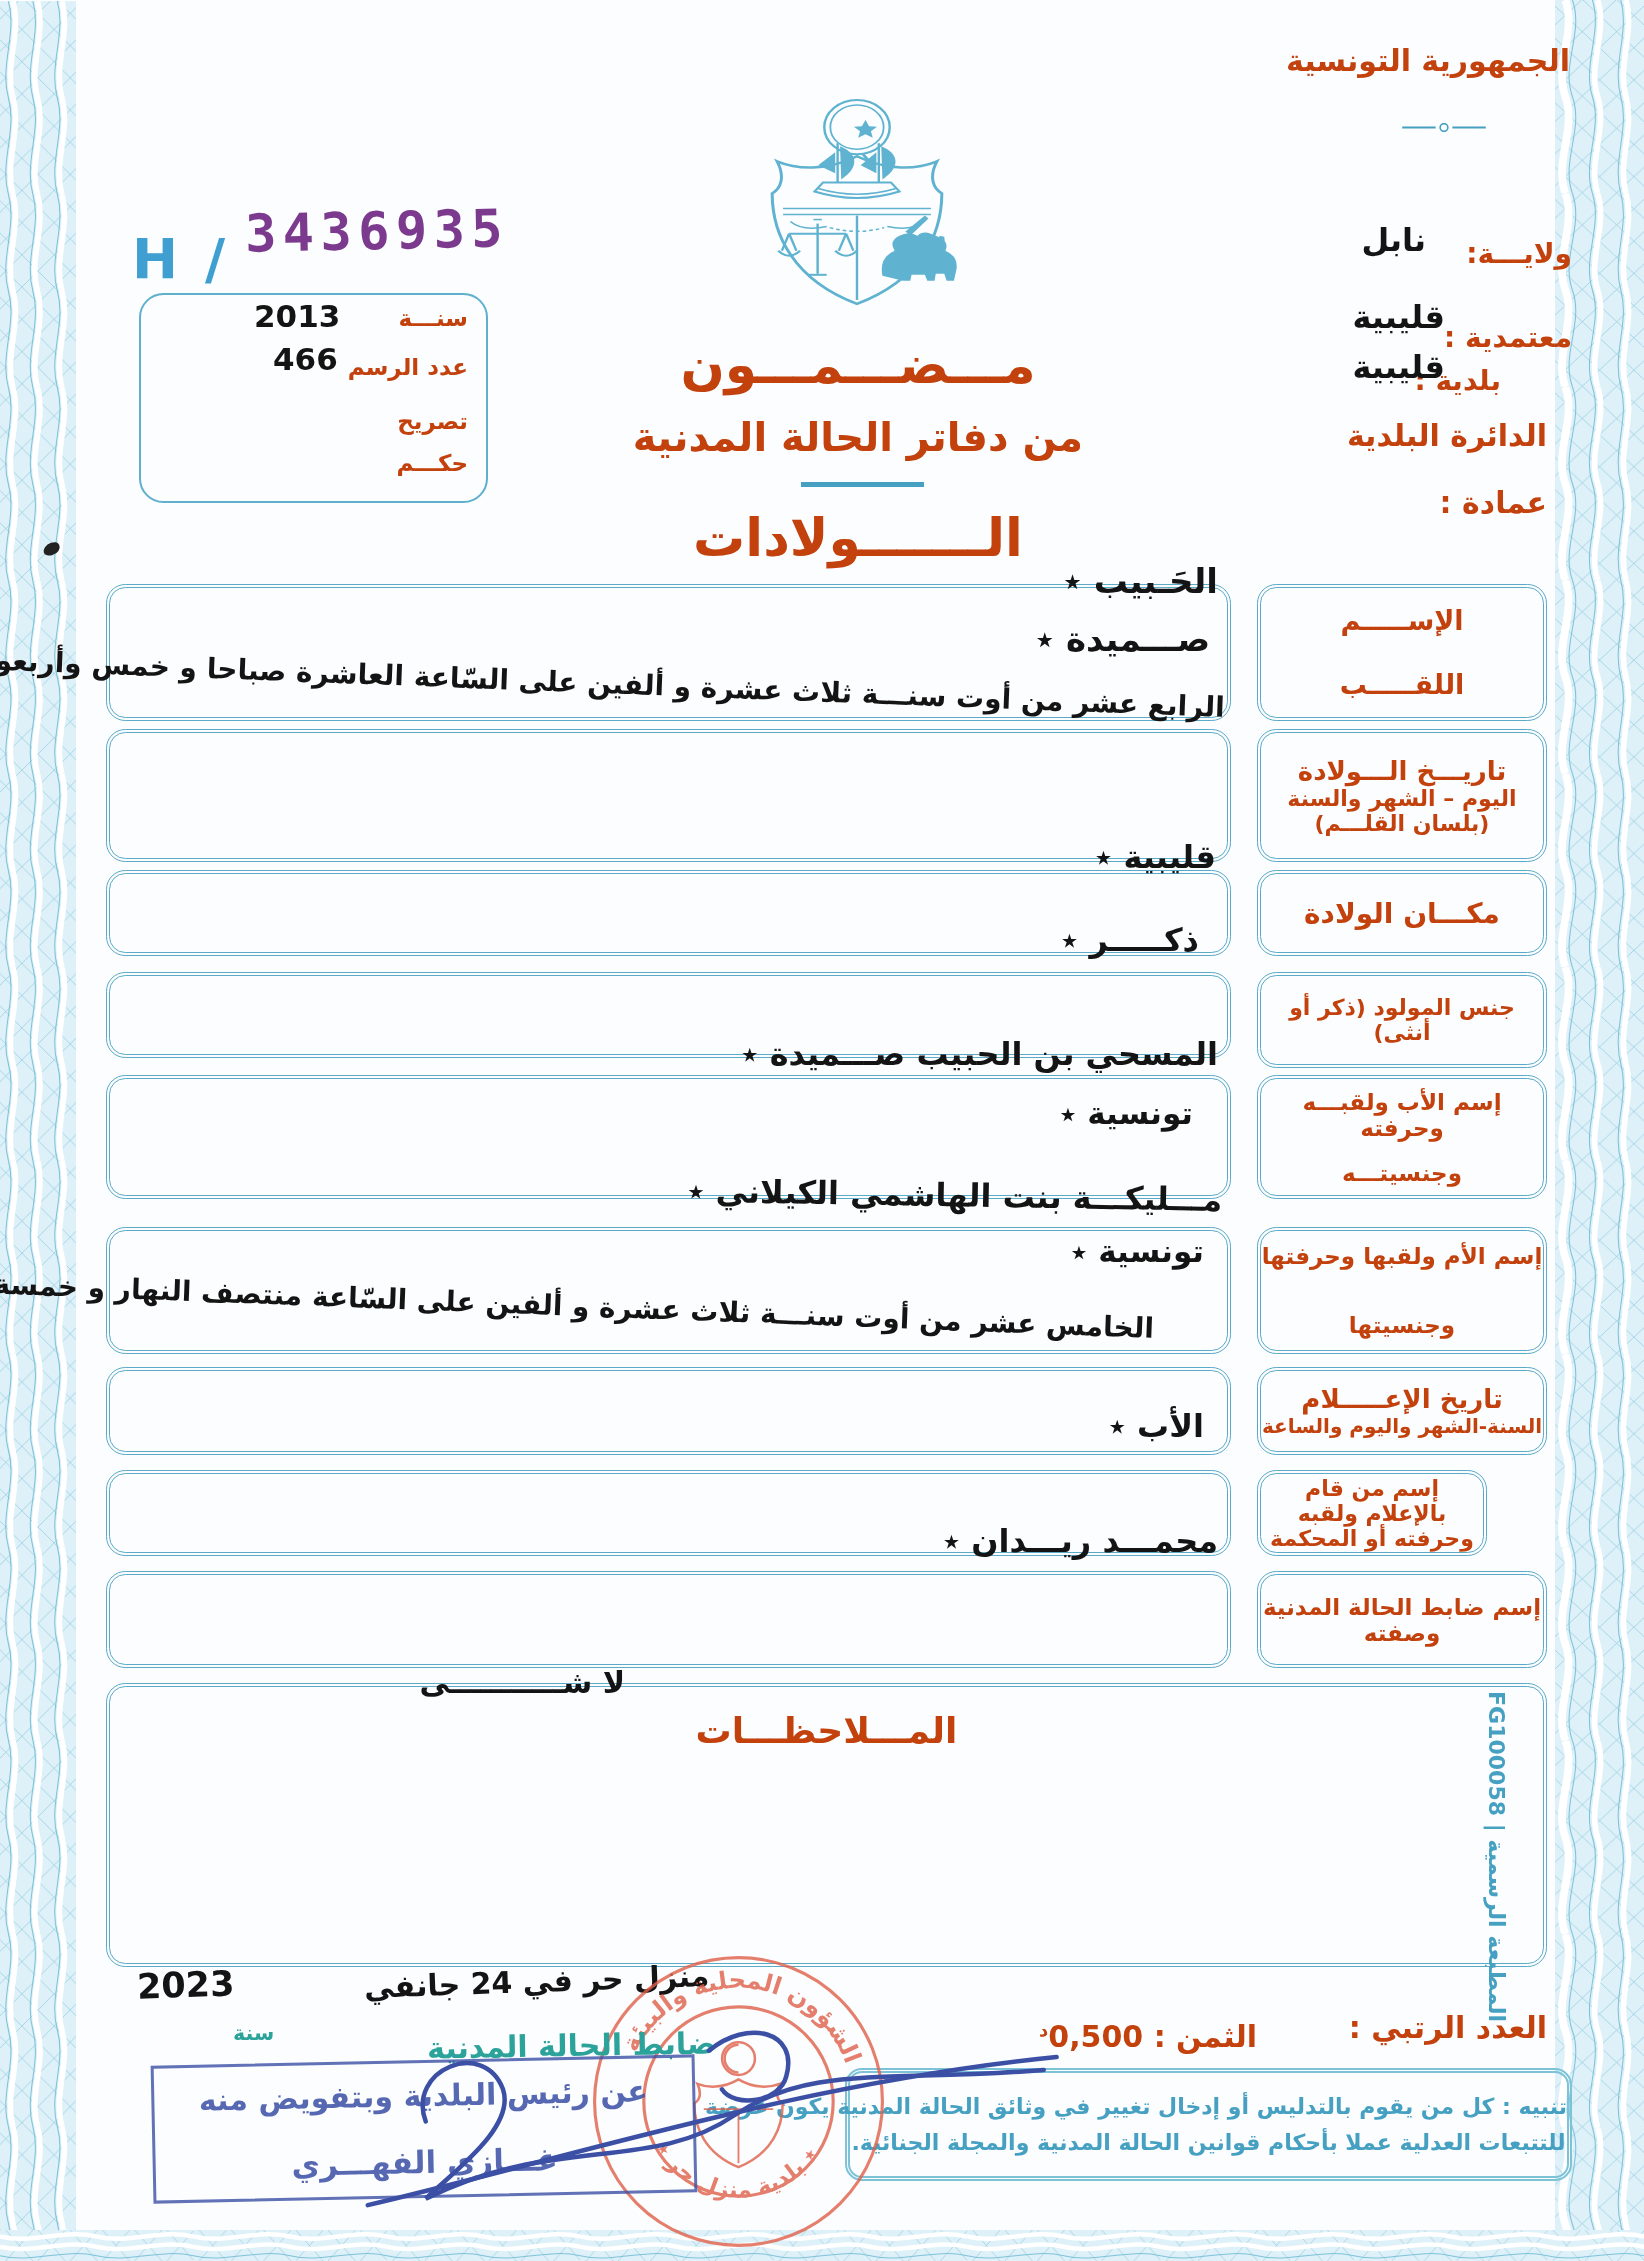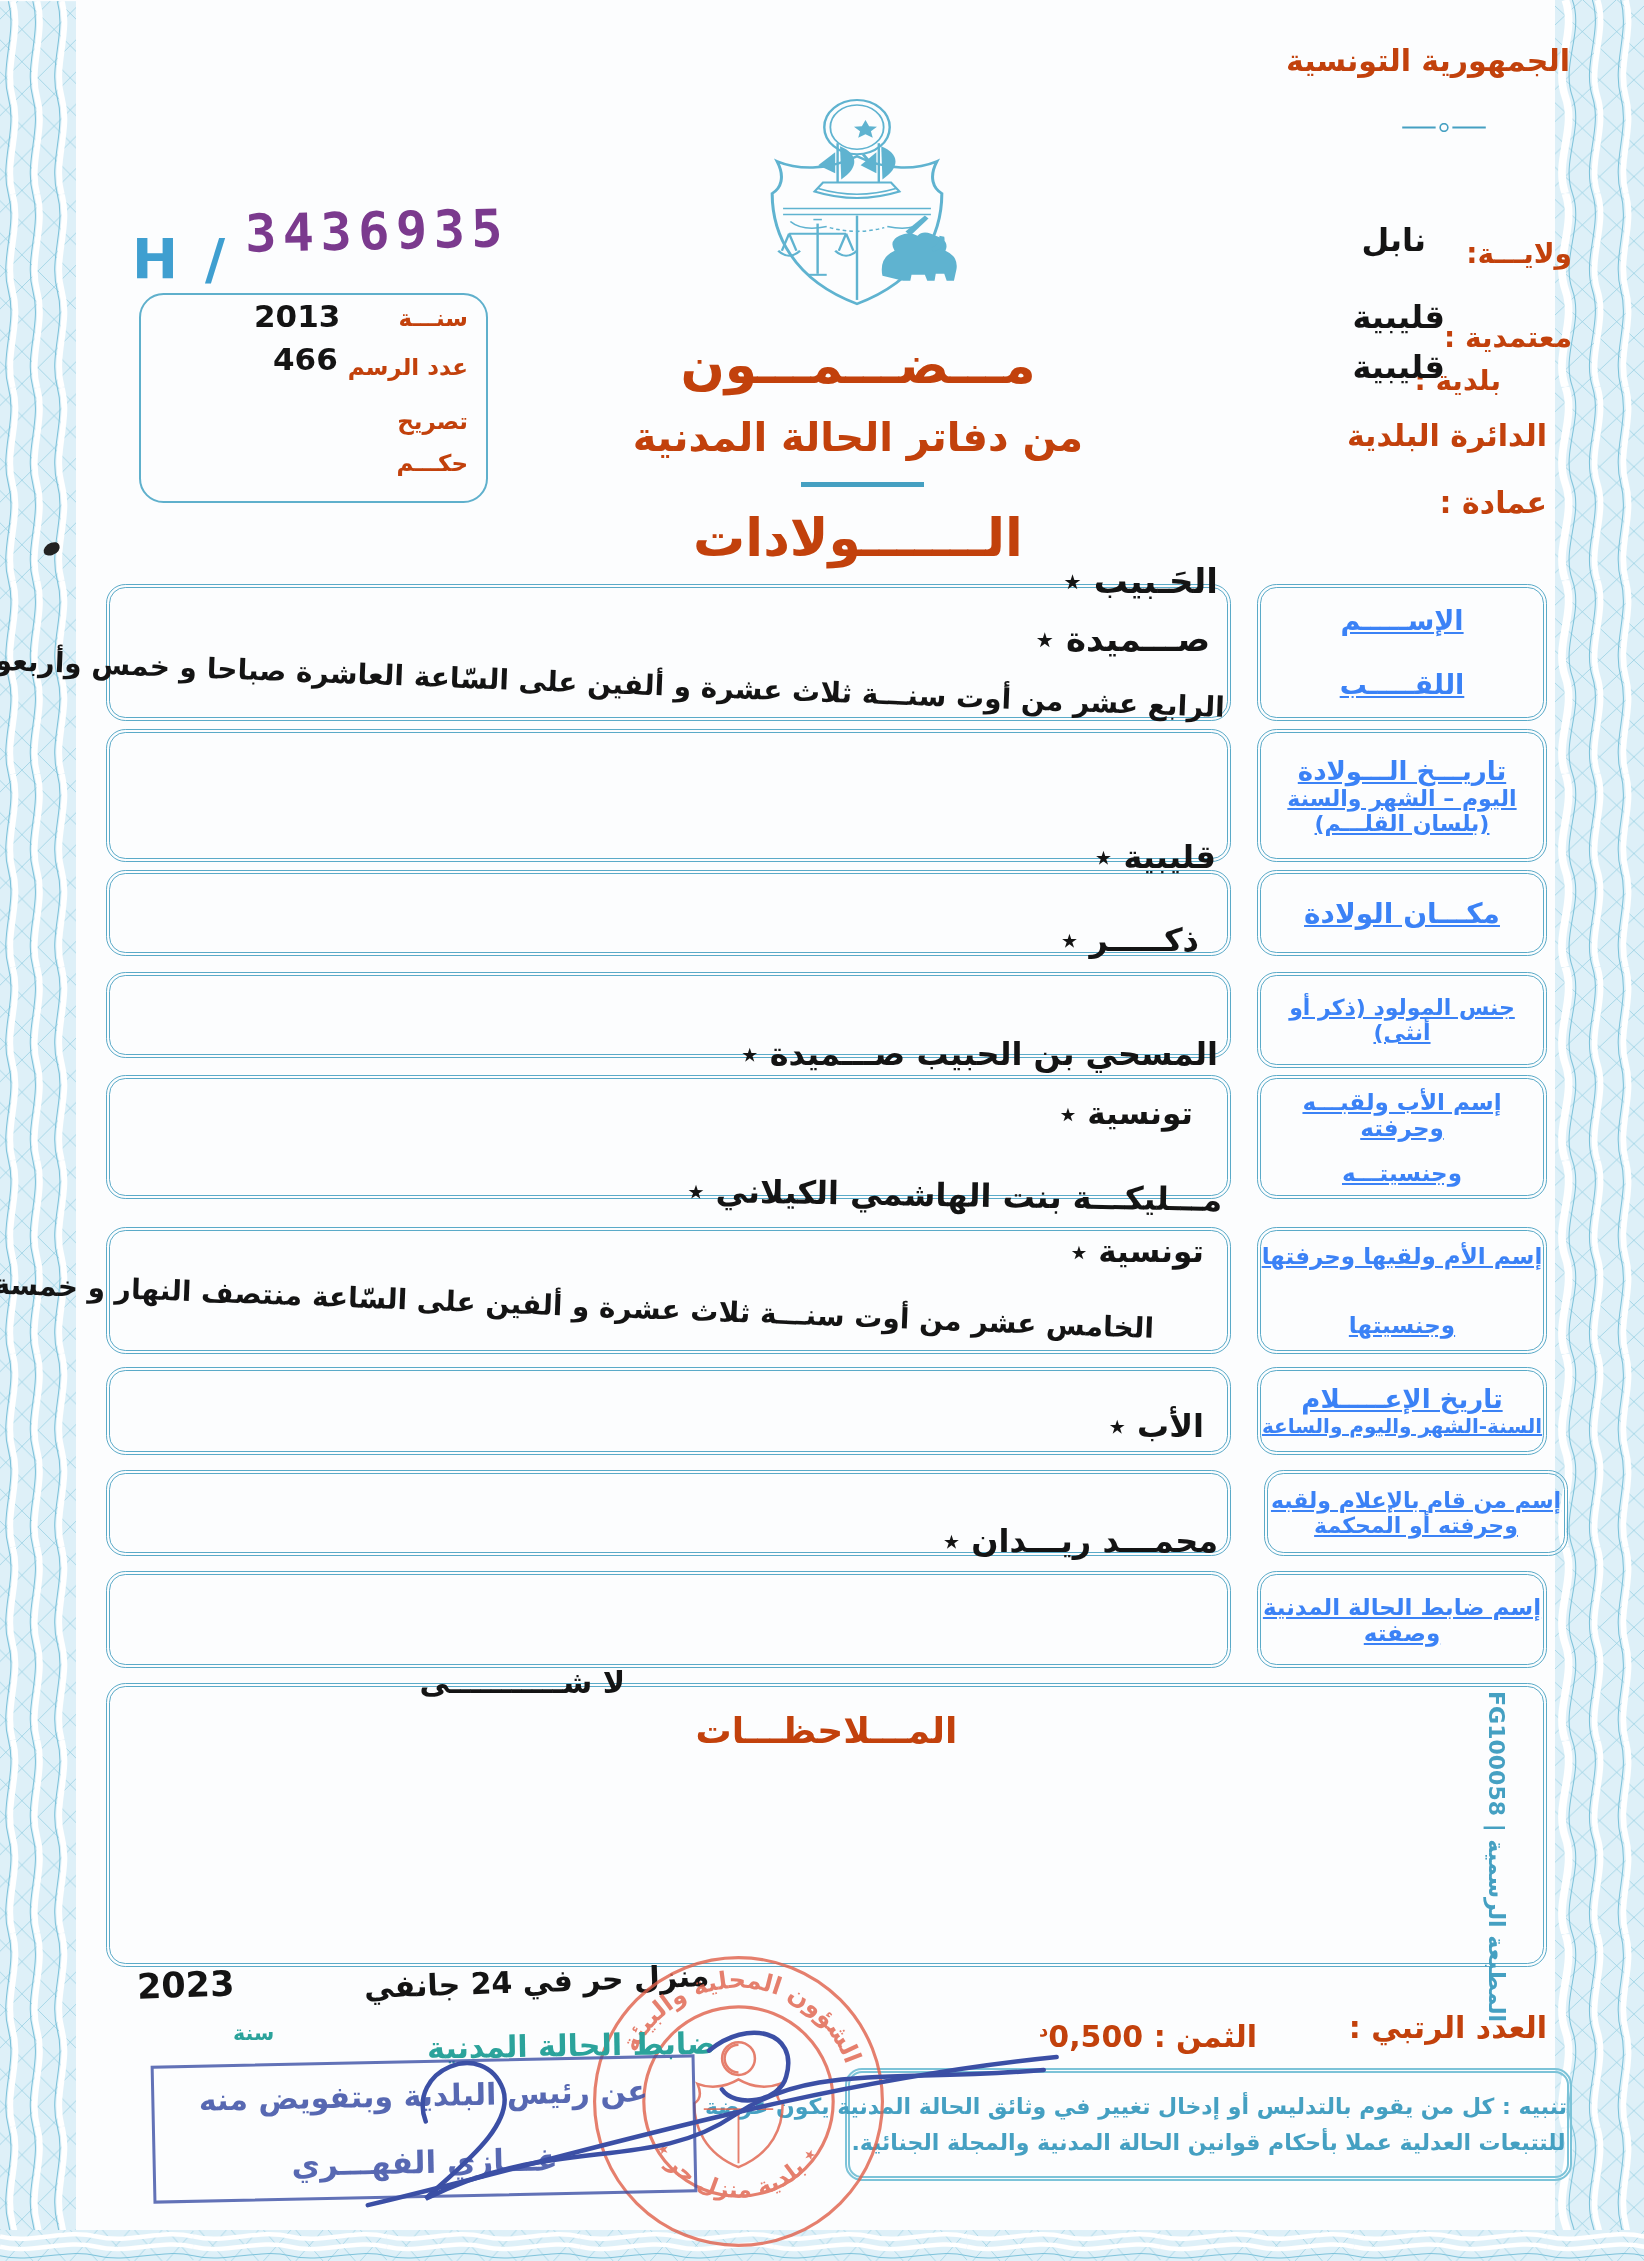--- a/index.html
+++ b/index.html
@@ -5,21 +5,21 @@
   html,body{margin:0;padding:0;background:#e8e8e8;}
   .page{position:relative;width:1644px;height:2261px;background:#fcfdfe;overflow:hidden;
         font-family:"DejaVu Sans",sans-serif;}
   .abs{position:absolute;}
   .rtl{direction:rtl;white-space:nowrap;}
   .teal{color:#45a0c2;}
   .tealb{color:#c2410c;font-weight:bold;}
   .val{color:#141414;font-weight:bold;direction:rtl;white-space:nowrap;}
   .box{border:4.5px double #5aaac8;border-radius:19.3px;background:transparent;box-sizing:border-box;}
   .lblbox{display:flex;flex-direction:column;justify-content:center;align-items:center;text-align:center;}
-  .lblline{color:#3b82f6;font-weight:bold;direction:rtl;text-decoration:underline;}
+  .lblline{color:#c2410c;font-weight:bold;direction:rtl;}
   .purple{color:#7b3a8e;}
   .blue{color:#3f9fd0;}
   .greenish{color:#2ba39b;}
   .bluestamp{color:#3b4fa5;}
   svg{display:block;}
 </style>
 </head>
 <body>
 
 <div class="page">
@@ -203,21 +203,21 @@
     <div class="lblline" style="font-size:23px;margin-top:20px;">وجنسيتها</div>
   </div>
 
   <div class="abs box" style="left:106px;top:1367px;width:1125px;height:88px;"></div>
   <div class="abs box lblbox" style="left:1257px;top:1367px;width:290px;height:88px;">
     <div class="lblline" style="font-size:26px;">تاريخ الإعـــــلام</div>
     <div class="lblline" style="font-size:20px;">السنة-الشهر واليوم والساعة</div>
   </div>
 
   <div class="abs box" style="left:106px;top:1470px;width:1125px;height:86px;"></div>
-  <div class="abs box lblbox" style="left:1257px;top:1470px;width:304px;height:86px;margin-left:7px;">
+  <div class="abs box lblbox" style="left:1257px;top:1470px;width:230px;height:86px;">
     <div class="lblline" style="font-size:22px;">إسم من قام بالإعلام ولقبه</div>
     <div class="lblline" style="font-size:22px;">وحرفته أو المحكمة</div>
   </div>
 
   <div class="abs box" style="left:106px;top:1571px;width:1125px;height:97px;"></div>
   <div class="abs box lblbox" style="left:1257px;top:1571px;width:290px;height:97px;">
     <div class="lblline" style="font-size:23px;">إسم ضابط الحالة المدنية</div>
     <div class="lblline" style="font-size:23px;">وصفته</div>
   </div>
 

